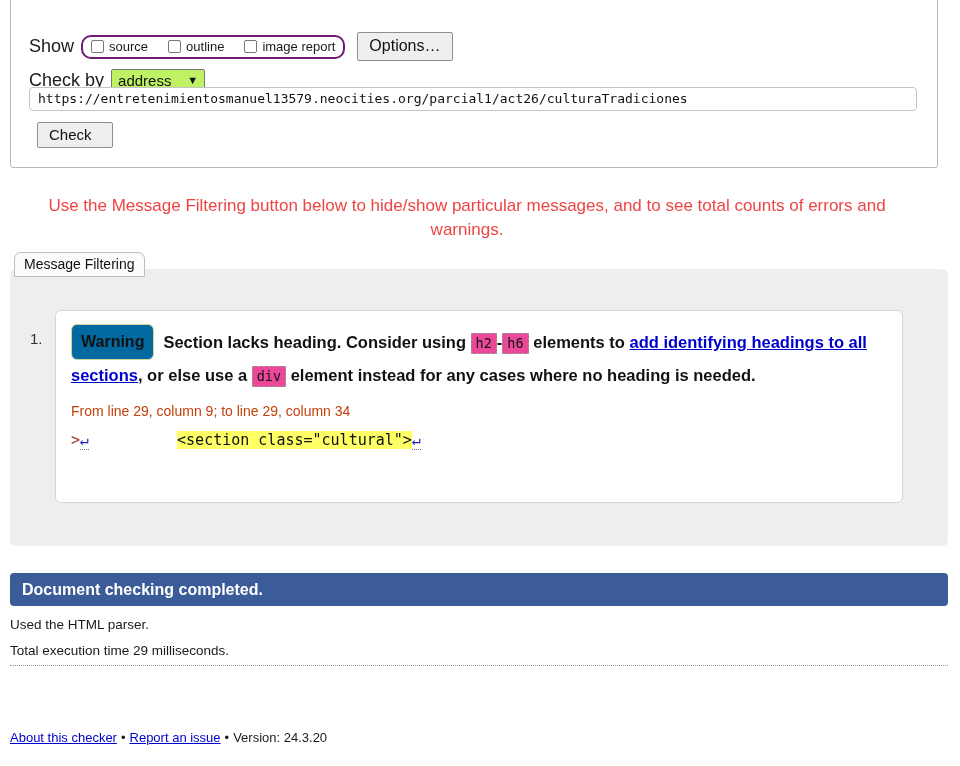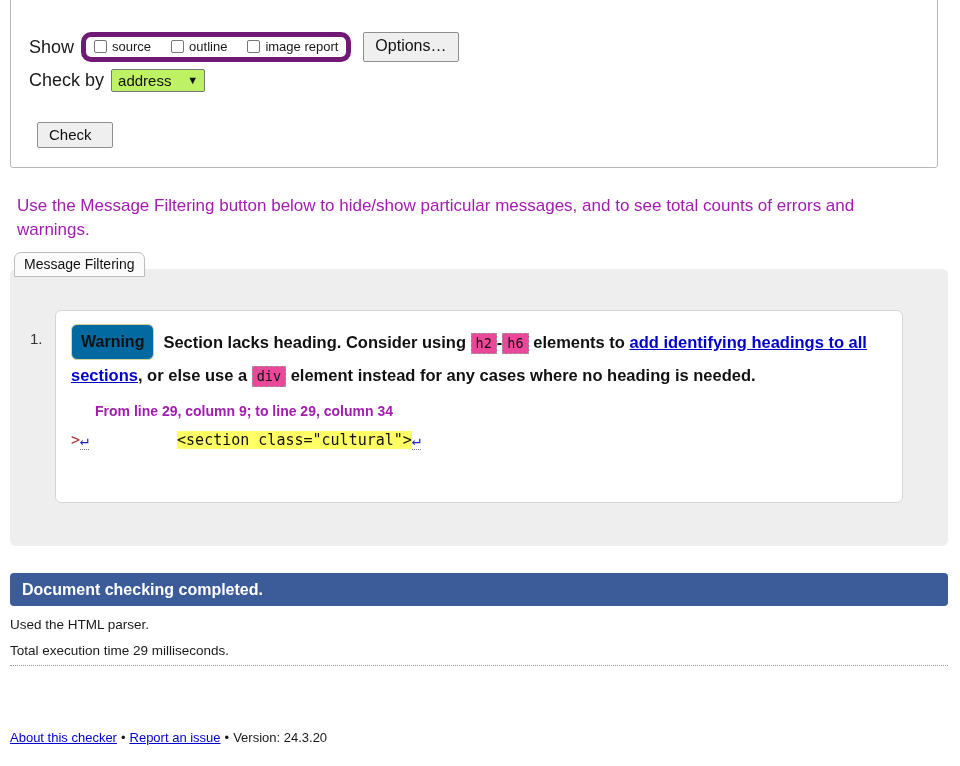--- a/index.html
+++ b/index.html
@@ -42,21 +42,21 @@
   .row-label {
     font-size: 18px;
     color: #1a1a1a;
     margin-right: 7px;
     white-space: nowrap;
   }
 
   .checkbox-group {
     display: flex;
     align-items: center;
-    border: 5px solid #701a75;
+    border: 2px solid #701a75;
     border-radius: 10px;
     padding: 2px 8px 3px 8px;
     gap: 20px;
   }
   .cb-item {
     display: flex;
     align-items: center;
     gap: 5px;
     font-size: 13px;
     color: #1a1a1a;
@@ -139,21 +139,22 @@
   }
 
   
   .intro {
     position: absolute;
     left: 17px;
     top: 194px;
     width: 900px;
     font-size: 17px;
     line-height: 24px;
-    color: #a21caf;
+    color: #ef4444;
+    text-align: center;
   }
 
   .btn-filter {
     position: absolute;
     left: 14px;
     top: 252px;
     font-size: 14px;
     padding: 3px 9px 4px 9px;
     border: 1px solid #bdbdbd;
     border-radius: 7px 7px 0 0;
@@ -222,24 +223,23 @@
     font-weight: normal;
     border: 1px dashed #9a9a9a;
     padding: 1px 4px 2px 4px;
     color: #111;
     background: #ec4899;
   }
 
   .msg-location {
     margin-top: 9px;
     font-size: 14px;
-    font-weight: bold;
-    color: #a21caf;
+    font-weight: normal;
+    color: #c2410c;
     line-height: 20px;
-    margin-left: 24px;
   }
 
   .msg-extract {
     margin-top: 9px;
     font-family: "DejaVu Sans Mono", monospace;
     font-size: 15px;
     color: #111;
     white-space: pre;
     line-height: 20px;
   }
@@ -325,20 +325,21 @@
   </div>
 
   <div class="form-row row-check">
     <span class="row-label">Check by</span>
     <span class="select-box">
       <span>address</span>
       <span class="caret">▼</span>
     </span>
   </div>
 
+  <div class="url-input" placeholder="Enter the address of the page to check">https://entretenimientosmanuel13579.neocities.org/parcial1/act26/culturaTradiciones</div>
 
   <button class="btn btn-check">Check</button>
 </div>
 
 <div class="intro">Use the Message Filtering button below to hide/show particular messages, and to see total counts of errors and warnings.</div>
 
 <button class="btn btn-filter">Message Filtering</button>
 
 <div class="results-panel"></div>
 

